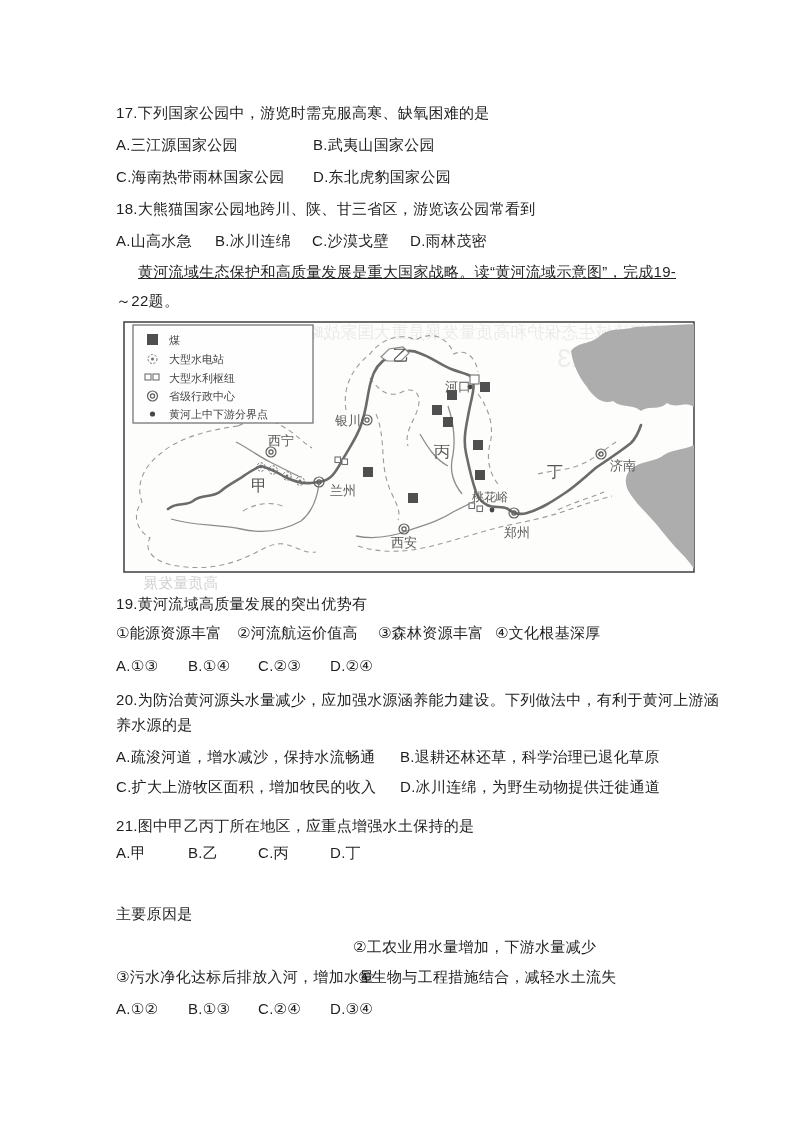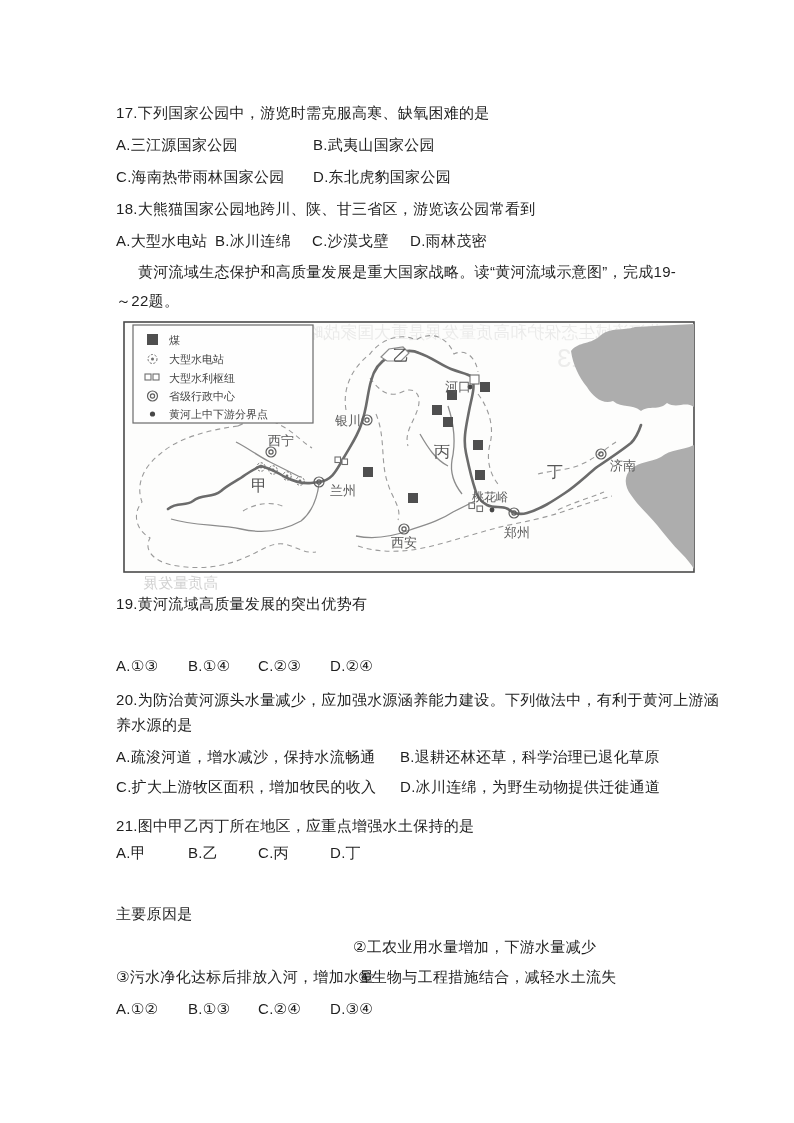--- a/index.html
+++ b/index.html
@@ -15,21 +15,21 @@
   .line{
     position:absolute;
     left:116px;
     font-size:15px;
     line-height:20px;
     white-space:nowrap;
     letter-spacing:0.3px;
   }
   .optrow{position:absolute;left:116px;width:600px;height:20px;}
   .optrow .opt{position:absolute;top:0;font-size:15px;white-space:nowrap;letter-spacing:0.3px;}
-  .indent{left:138px;}
+  .indent{left:138px;text-decoration:underline;}
   .map-figure{
     position:absolute;left:123px;top:321px;width:572px;height:252px;
   }
   .map-figure svg{display:block;}
   svg text{font-family:"Liberation Sans","DejaVu Sans",sans-serif;}
   .bleed-bottom{
     position:absolute;left:98px;top:574px;
     font-size:15px;color:#9a9a9a;opacity:.45;
     transform:scaleX(-1);transform-origin:60px 50%;
     white-space:nowrap;
@@ -46,21 +46,21 @@
     <span class="opt" style="left:0px">C.海南热带雨林国家公园</span>
     <span class="opt" style="left:197px">D.东北虎豹国家公园</span>
   </div>
   <div class="optrow" style="top:136px">
     <span class="opt" style="left:0px">A.三江源国家公园</span>
     <span class="opt" style="left:197px">B.武夷山国家公园</span>
   </div>
 
   <div class="line" style="top:199px">18.大熊猫国家公园地跨川、陕、甘三省区，游览该公园常看到</div>
   <div class="optrow" style="top:232px">
-    <span class="opt" style="left:0px">A.大型水电站</span>
+    <span class="opt" style="left:0px">A.山高水急</span>
     <span class="opt" style="left:99px">B.冰川连绵</span>
     <span class="opt" style="left:196px">C.沙漠戈壁</span>
     <span class="opt" style="left:294px">D.雨林茂密</span>
   </div>
 
   <div class="line indent" style="top:262px">黄河流域生态保护和高质量发展是重大国家战略。读“黄河流域示意图”，完成19-</div>
   <div class="line" style="top:291px">～22题。</div>
 
   <figure class="map-figure" style="margin:0">
     <svg width="572" height="252" viewBox="0 0 572 252">
@@ -229,20 +229,26 @@
 
         <circle cx="29.5" cy="93" r="2.6" fill="#474747"></circle>
         <text x="46" y="97" font-size="11" fill="#444">黄河上中下游分界点</text>
       </g>
     </svg>
   </figure>
 
   <div class="bleed-bottom">高质量发展</div>
 
   <div class="line" style="top:594px">19.黄河流域高质量发展的突出优势有</div>
+  <div class="optrow" style="top:624px">
+    <span class="opt" style="left:0px">①能源资源丰富</span>
+    <span class="opt" style="left:121px">②河流航运价值高</span>
+    <span class="opt" style="left:262px">③森林资源丰富</span>
+    <span class="opt" style="left:379px">④文化根基深厚</span>
+  </div>
   <div class="optrow" style="top:657px">
     <span class="opt" style="left:0px">A.①③</span>
     <span class="opt" style="left:72px">B.①④</span>
     <span class="opt" style="left:142px">C.②③</span>
     <span class="opt" style="left:214px">D.②④</span>
   </div>
 
   <div class="line" style="top:690px">20.为防治黄河源头水量减少，应加强水源涵养能力建设。下列做法中，有利于黄河上游涵</div>
   <div class="line" style="top:715px">养水源的是</div>
   <div class="optrow" style="top:748px">

